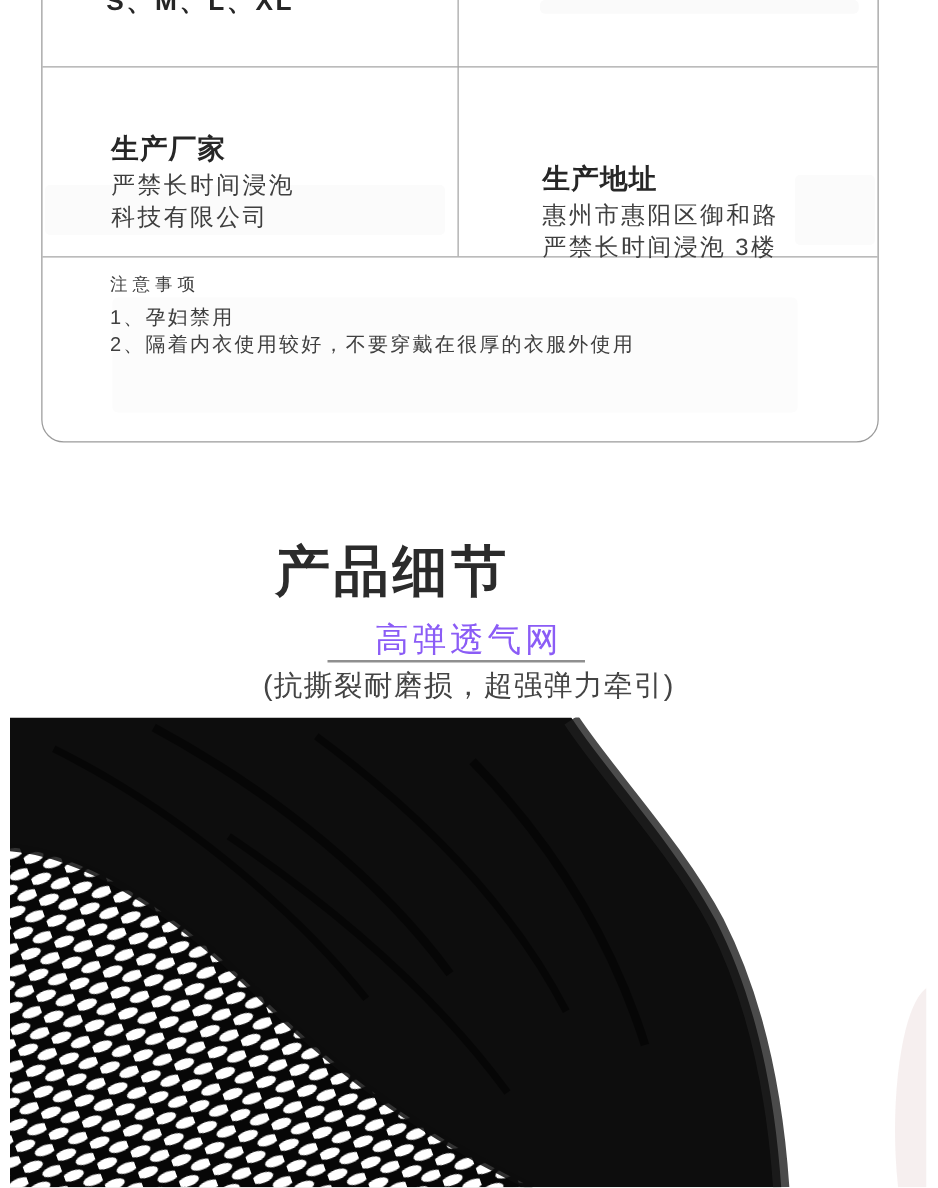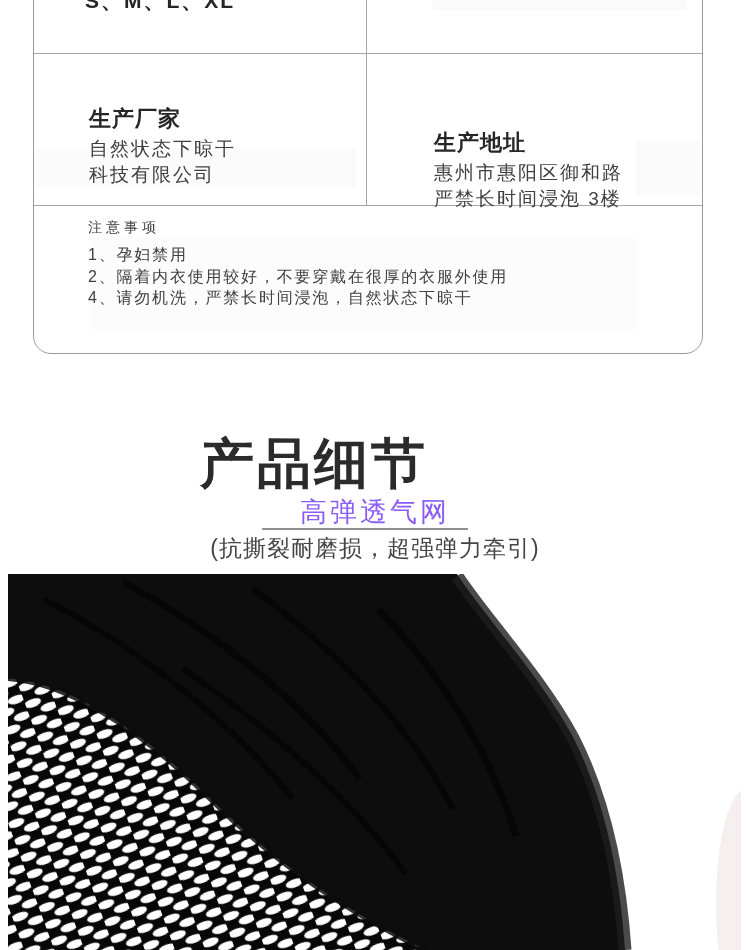--- a/index.html
+++ b/index.html
@@ -36,21 +36,21 @@
     position:absolute;top:136px;
     font-size:19px;line-height:26px;letter-spacing:2px;color:var(--body_text,#3f3f3f);
   }
   .col-left{left:89px;}
   .col-right{left:434px;margin-top:24px;}
   .notes{position:absolute;left:88px;top:219px;}
   .notes-title{font-size:14px;letter-spacing:4px;color:var(--notes_text,#404040);}
   .notes-items{margin-top:7px;font-size:16px;line-height:21.6px;letter-spacing:1.8px;color:var(--notes_text,#404040);}
   .detail-title{
     position:absolute;left:0;top:428px;width:628px;text-align:center;
-    font-size:54px;font-weight:800;letter-spacing:3px;color:var(--title_text,#2b2b2b);
+    font-size:44px;font-weight:800;letter-spacing:3px;color:var(--title_text,#2b2b2b);
   }
   .detail-subtitle{
     position:absolute;left:0;top:494px;width:750px;text-align:center;
     font-size:27px;font-weight:400;letter-spacing:3px;color:#8b5cf6;
   }
   .subtitle-rule{
     position:absolute;left:262px;top:528px;width:206px;height:2px;
     background:var(--underline,#8f8f8f);
   }
   .detail-tagline{
@@ -71,36 +71,35 @@
   <div class="ghost g3"></div>
   <div class="ghost g4"></div>
   <div class="hline hline-1"></div>
   <div class="hline hline-2"></div>
   <div class="vline"></div>
 
   <div class="sizes-cut">S、M、L、XL</div>
 
   <div class="cell-heading col-left">生产厂家</div>
   <div class="cell-body col-left">
-    <div>自然状态下晾干</div>
+    <div>严禁长时间浸泡</div>
     <div>科技有限公司</div>
   </div>
 
   <div class="cell-heading col-right">生产地址</div>
   <div class="cell-body col-right">
     <div>惠州市惠阳区御和路</div>
     <div>严禁长时间浸泡 3楼</div>
   </div>
 
   <div class="notes">
     <div class="notes-title">注意事项</div>
     <div class="notes-items">
       <div>1、孕妇禁用</div>
       <div>2、隔着内衣使用较好，不要穿戴在很厚的衣服外使用</div>
-      <div>4、请勿机洗，严禁长时间浸泡，自然状态下晾干</div>
     </div>
   </div>
 
   <div class="detail-title">产品细节</div>
   <div class="detail-subtitle">高弹透气网</div>
   <div class="subtitle-rule"></div>
   <div class="detail-tagline">(抗撕裂耐磨损，超强弹力牵引)</div>
 
   <div class="photo">
     <svg viewBox="0 0 733 376" xmlns="http://www.w3.org/2000/svg">

